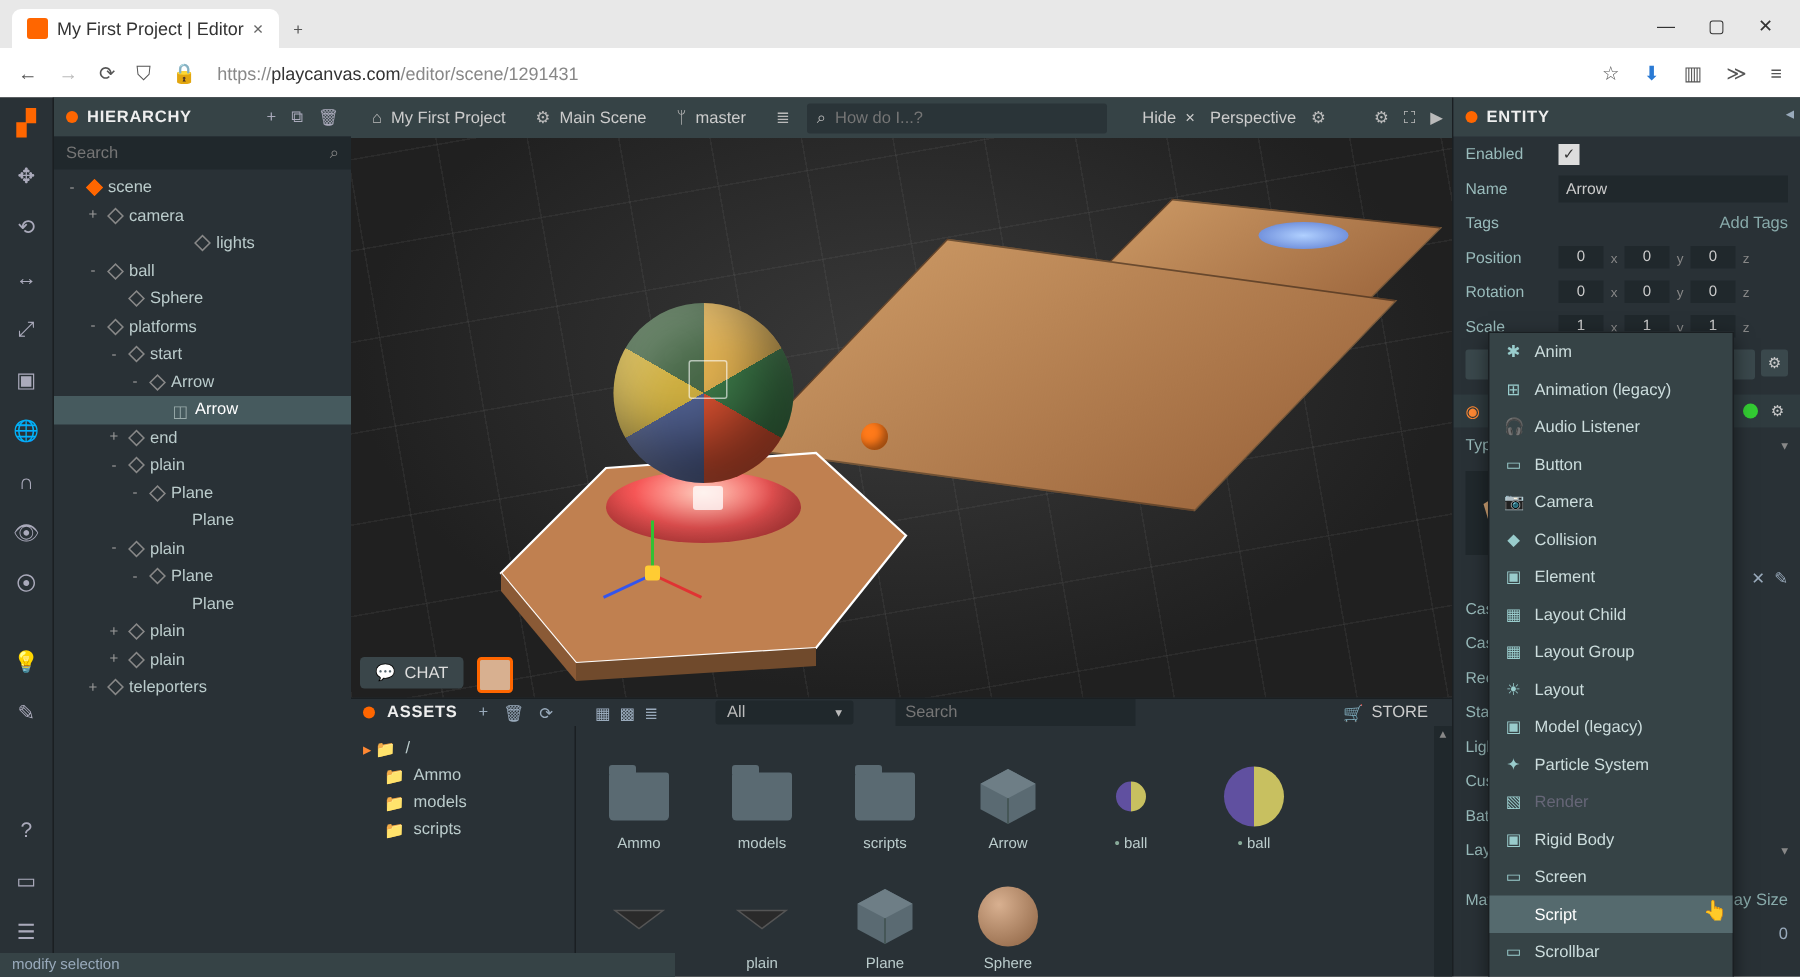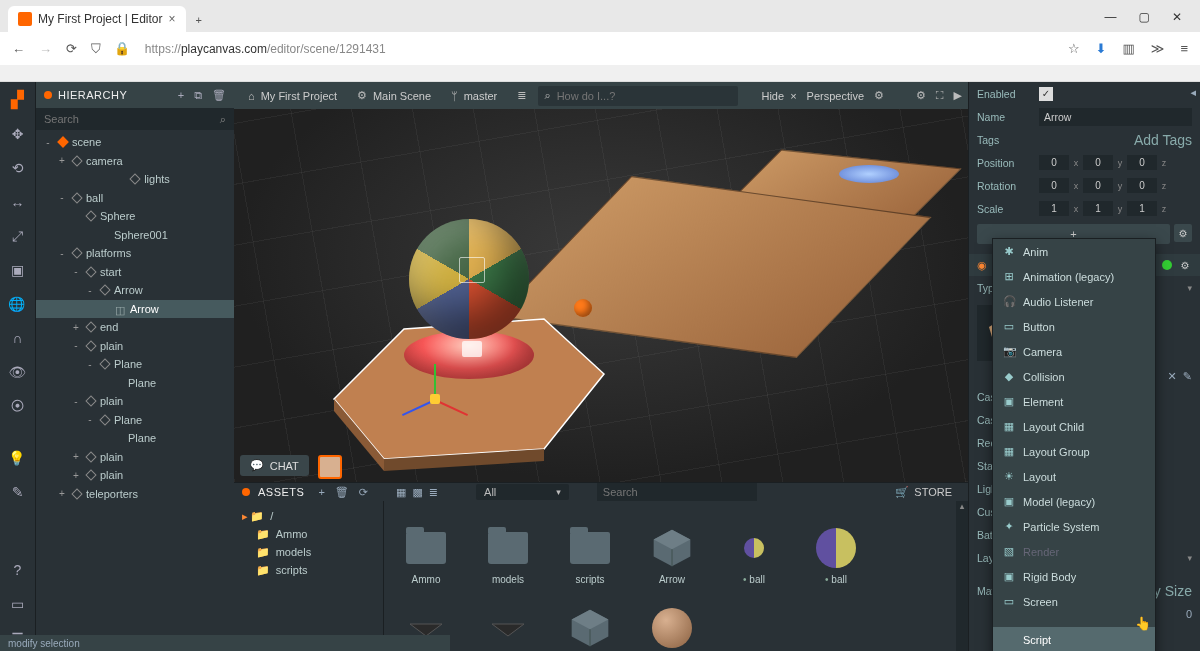--- a/index.html
+++ b/index.html
@@ -1,17 +1,17 @@
 <!DOCTYPE html>
 <html><head>
 <meta charset="utf-8">
 <style>
 * { margin: 0; padding: 0; box-sizing: border-box; font-family: Arial, sans-serif; }
 body { width: 1200px; height: 651px; background: #fff; overflow: hidden; font-size: 11px; color: #ccc; }
-.browser-chrome { height: 82px; background: #f0f0f0; border-bottom: 1px solid #ddd; }
+.browser-chrome { height: 65px; background: #f0f0f0; border-bottom: 1px solid #ddd; }
 .tab-bar { height: 32px; display: flex; align-items: flex-end; padding-left: 8px; background: #e8e8e8; }
 .tab { display: flex; align-items: center; gap: 6px; padding: 6px 10px; background: #fff; border-radius: 6px 6px 0 0; font-size: 12px; color: #333; }
 .tab-favicon { width: 14px; height: 14px; background: #ff6600; border-radius: 2px; }
 .tab-close { color: #666; cursor: pointer; }
 .newtab { padding: 6px 10px; color: #555; }
 .win-controls { margin-left: auto; display: flex; gap: 22px; padding: 8px 18px; color: #333; font-size: 12px; }
 .addr-bar { height: 33px; display: flex; align-items: center; gap: 14px; padding: 0 12px; background: #fff; }
 .addr-icon { color: #555; font-size: 13px; }
 .addr-icons-right { margin-left: auto; display: flex; gap: 16px; align-items: center; }
 .url { color: #333; font-size: 12px; }
@@ -19,21 +19,21 @@
 
 .app { display: flex; height: 586px; background: #2a2a2a; }
 .narrow-rail { width: 35px; background: #293136; display: flex; flex-direction: column; align-items: center; padding-top: 6px; gap: 14px; }
 .rail-logo { width: 22px; height: 22px; color: #ff6600; font-weight: bold; font-size: 16px; display: flex; align-items: center; justify-content: center; }
 .rail-icon { width: 20px; height: 20px; color: #aab; display: flex; align-items: center; justify-content: center; font-size: 14px; }
 .rail-spacer { flex: 1; }
 
 .hierarchy-panel { width: 199px; background: #293136; border-left: 1px solid #1a1f22; display: flex; flex-direction: column; }
 .panel-header { height: 26px; display: flex; align-items: center; gap: 6px; padding: 0 8px; background: #364346; }
 .panel-dot { width: 8px; height: 8px; border-radius: 50%; background: #ff6600; }
-.panel-title { font-weight: normal; font-size: 11px; letter-spacing: 0.5px; color: #eee; }
+.panel-title { font-weight: bold; font-size: 11px; letter-spacing: 0.5px; color: #eee; }
 .panel-hdr-icons { margin-left: auto; display: flex; gap: 10px; color: #aab; }
 .search-row { height: 22px; display: flex; align-items: center; padding: 0 8px; color: #888; background: #20282c; }
 .search-row input { background: transparent; border: none; color: #ccc; flex: 1; font-size: 11px; outline: none; }
 .tree { flex: 1; overflow: auto; padding-top: 3px; }
 .tree-item { display: flex; align-items: center; height: 18.5px; gap: 5px; padding-right: 6px; }
 .toggle { width: 12px; text-align: center; color: #999; font-size: 10px; }
 .entity-diamond { width: 8px; height: 8px; border: 1px solid #888; transform: rotate(45deg); }
 .entity-diamond.filled { background: #ff6600; border-color: #ff6600; }
 .entity-cube { width: 10px; height: 10px; color: #9aa; }
 .tree-label { color: #bcc; }
@@ -95,32 +95,32 @@
 
 .entity-panel { width:232px; background:#293136; border-left:1px solid #1a1f22; display:flex; flex-direction:column; position:relative; }
 .inspector-body{ flex:1; overflow:hidden; padding-bottom:4px;}
 .prop-row { display:flex; align-items:center; height:23px; padding:0 8px; gap:6px;}
 .prop-label { width:56px; font-size:10.5px; color:#9bb;}
 .prop-input { flex:1; background:#20282c; border:none; color:#ccc; padding:3px 5px; font-size:10.5px; outline:none; height:18px;}
 .checkbox { width:14px; height:14px; background:#ddd; display:flex; align-items:center; justify-content:center; color:#333; font-size:10px;}
 .vec3 { display:flex; gap:3px; flex:1;}
 .vec3 input{ width:30px; background:#20282c; border:none; color:#ccc; padding:2px 3px; font-size:10px; text-align:center; outline:none;}
 .vec3 .axis-label{ font-size:9px; color:#888; width:8px; text-align:center; align-self:center;}
-.addtags { margin-left:auto; font-size:14px; color:#8aa;}
+.addtags { margin-left:auto; font-size:11px; color:#8aa;}
 .add-component-btn { margin:4px 8px; height:20px; background:#3a484c; display:flex; align-items:center; justify-content:center; gap:6px; color:#ccc; border-radius:2px;}
 .gear-mini{ width:18px; height:18px; background:#3a484c; display:flex;align-items:center;justify-content:center; color:#ccc; border-radius:2px; font-size:10px;}
 .render-section{ margin-top:6px;}
 .section-hdr{ display:flex; align-items:center; height:22px; padding:0 8px; gap:6px; background:#2f3b3f;}
 .section-hdr .dot-on{ width:10px; height:10px; border-radius:50%; background:#3c3;}
 .render-preview{ width:56px; height:56px; background:#20282c; margin:6px 8px; display:flex; align-items:center; justify-content:center;}
 .chevron-collapse{ position:absolute; top:4px; right:4px; color:#9ab; font-size:11px;}
 
 .component-menu { position:absolute; right:44px; top:156px; width:164px; background:#364346; border:1px solid #1a1f22; box-shadow:0 4px 12px rgba(0,0,0,0.5); z-index:50;}
 .menu-item { display:flex; align-items:center; gap:8px; height:25px; padding:0 10px; color:#cdd; font-size:11px;}
-.menu-item:hover, .menu-item.hover { background:#556a6e; color:#fff;margin-top:13px;}
+.menu-item:hover, .menu-item.hover { background:#556a6e; color:#fff;}
 .menu-item.disabled{ color:#667;}
 .menu-icon{ width:12px; text-align:center; color:#9cc; font-size:11px;}
 .cursor-hand{ position:absolute; right:48px; top:534px; font-size:13px; color:#fff; z-index:60; pointer-events:none;}
 
 .statusbar { position:fixed; bottom:0; left:0; width:450px; height:16px; background:#364346; padding:0 8px; font-size:10px; color:#9ab; display:flex; align-items:center;}
 </style>
 </head>
 <body>
 
 <div class="browser-chrome">
@@ -210,25 +210,20 @@
         <div class="tree-item" style="padding-left: 20px;">
           <span class="toggle">-</span>
           <span class="entity-diamond"></span>
           <span class="tree-label">ball</span>
         </div>
         <div class="tree-item" style="padding-left: 34px;">
           <span class="toggle"></span>
           <span class="entity-diamond"></span>
           <span class="tree-label">Sphere</span>
         </div>
-        <div class="tree-item" style="padding-left: 48px;">
-          <span class="toggle"></span>
-          <span style="width: 8px;"></span>
-          <span class="tree-label">Sphere001</span>
-        </div>
         <div class="tree-item" style="padding-left: 20px;">
           <span class="toggle">-</span>
           <span class="entity-diamond"></span>
           <span class="tree-label">platforms</span>
         </div>
         <div class="tree-item" style="padding-left: 34px;">
           <span class="toggle">-</span>
           <span class="entity-diamond"></span>
           <span class="tree-label">start</span>
         </div>
@@ -480,20 +475,24 @@
             </div>
           </div>
         <div class="scrollbar-mini">
             <div class="scroll-up">▴</div>
           </div>
       </div>
     </div>
   </div>
 
   <div class="entity-panel">
+    <div class="panel-header">
+      <span class="panel-dot"></span>
+      <span class="panel-title">ENTITY</span>
+    </div>
     <span class="chevron-collapse">◂</span>
     <div class="inspector-body">
       <div class="prop-row">
           <span class="prop-label">Enabled</span>
           <span class="checkbox">✓</span>
         </div>
       <div class="prop-row">
           <span class="prop-label">Name</span>
           <input class="prop-input" value="Arrow" style="">
         </div>

